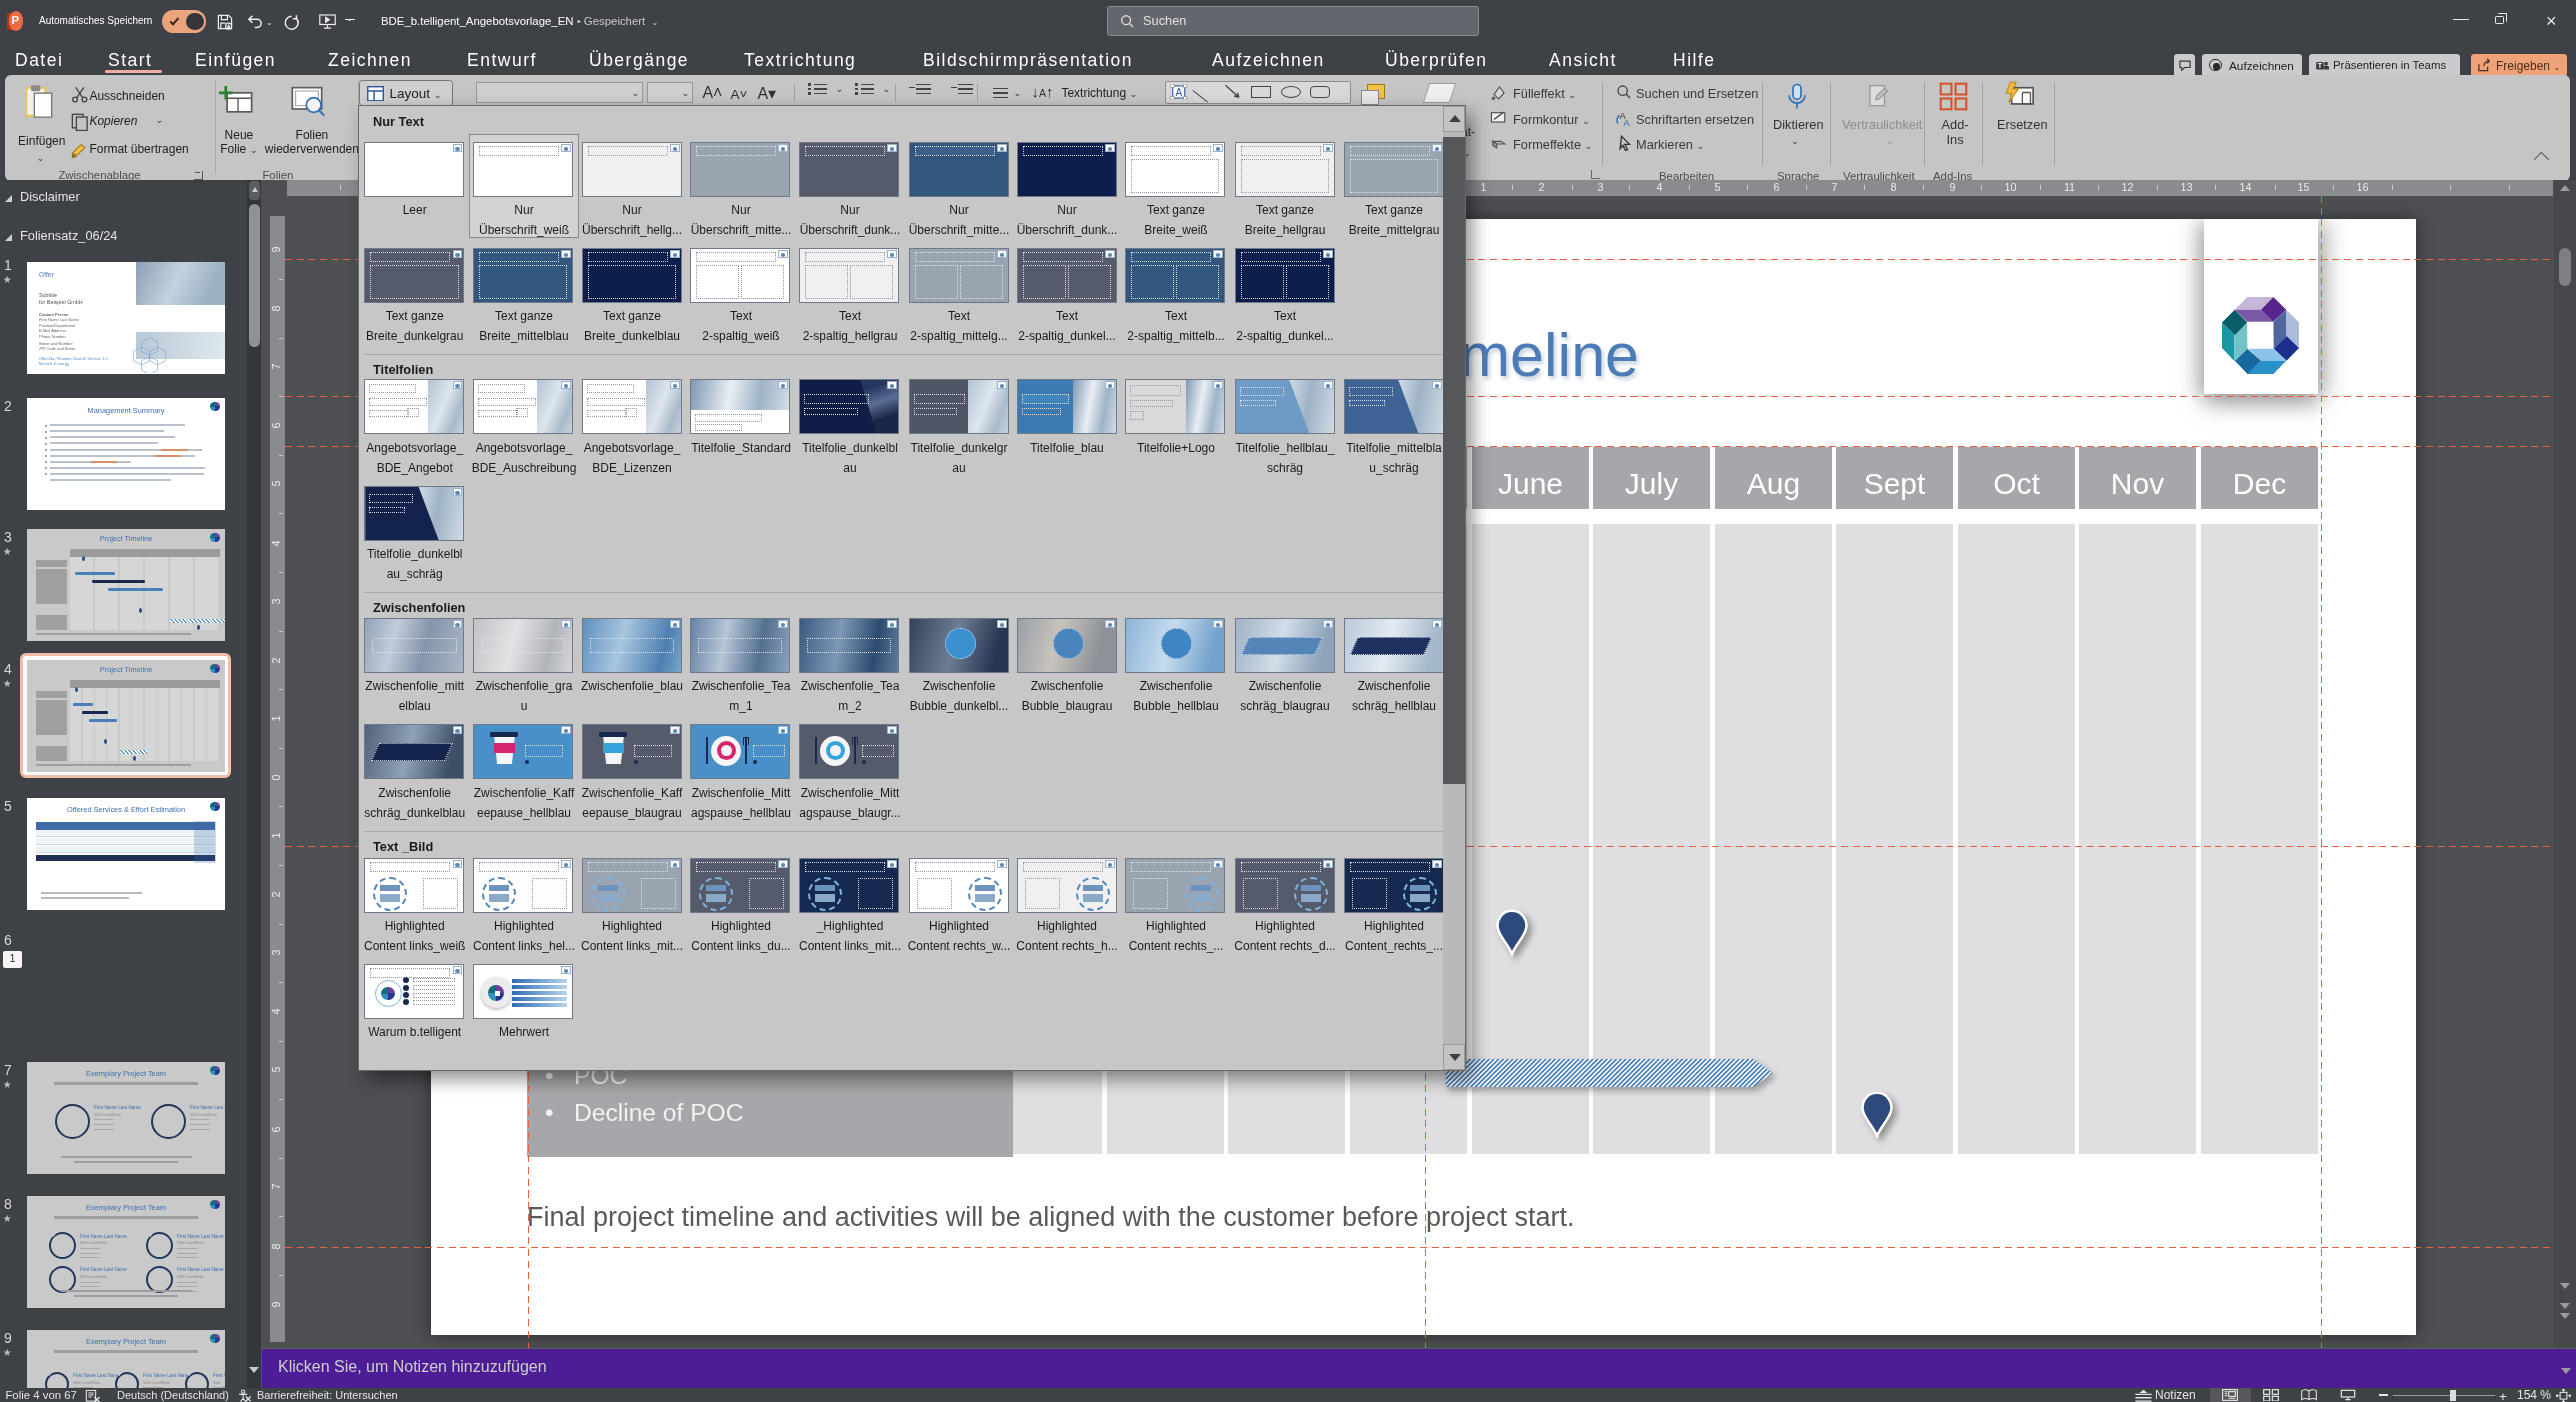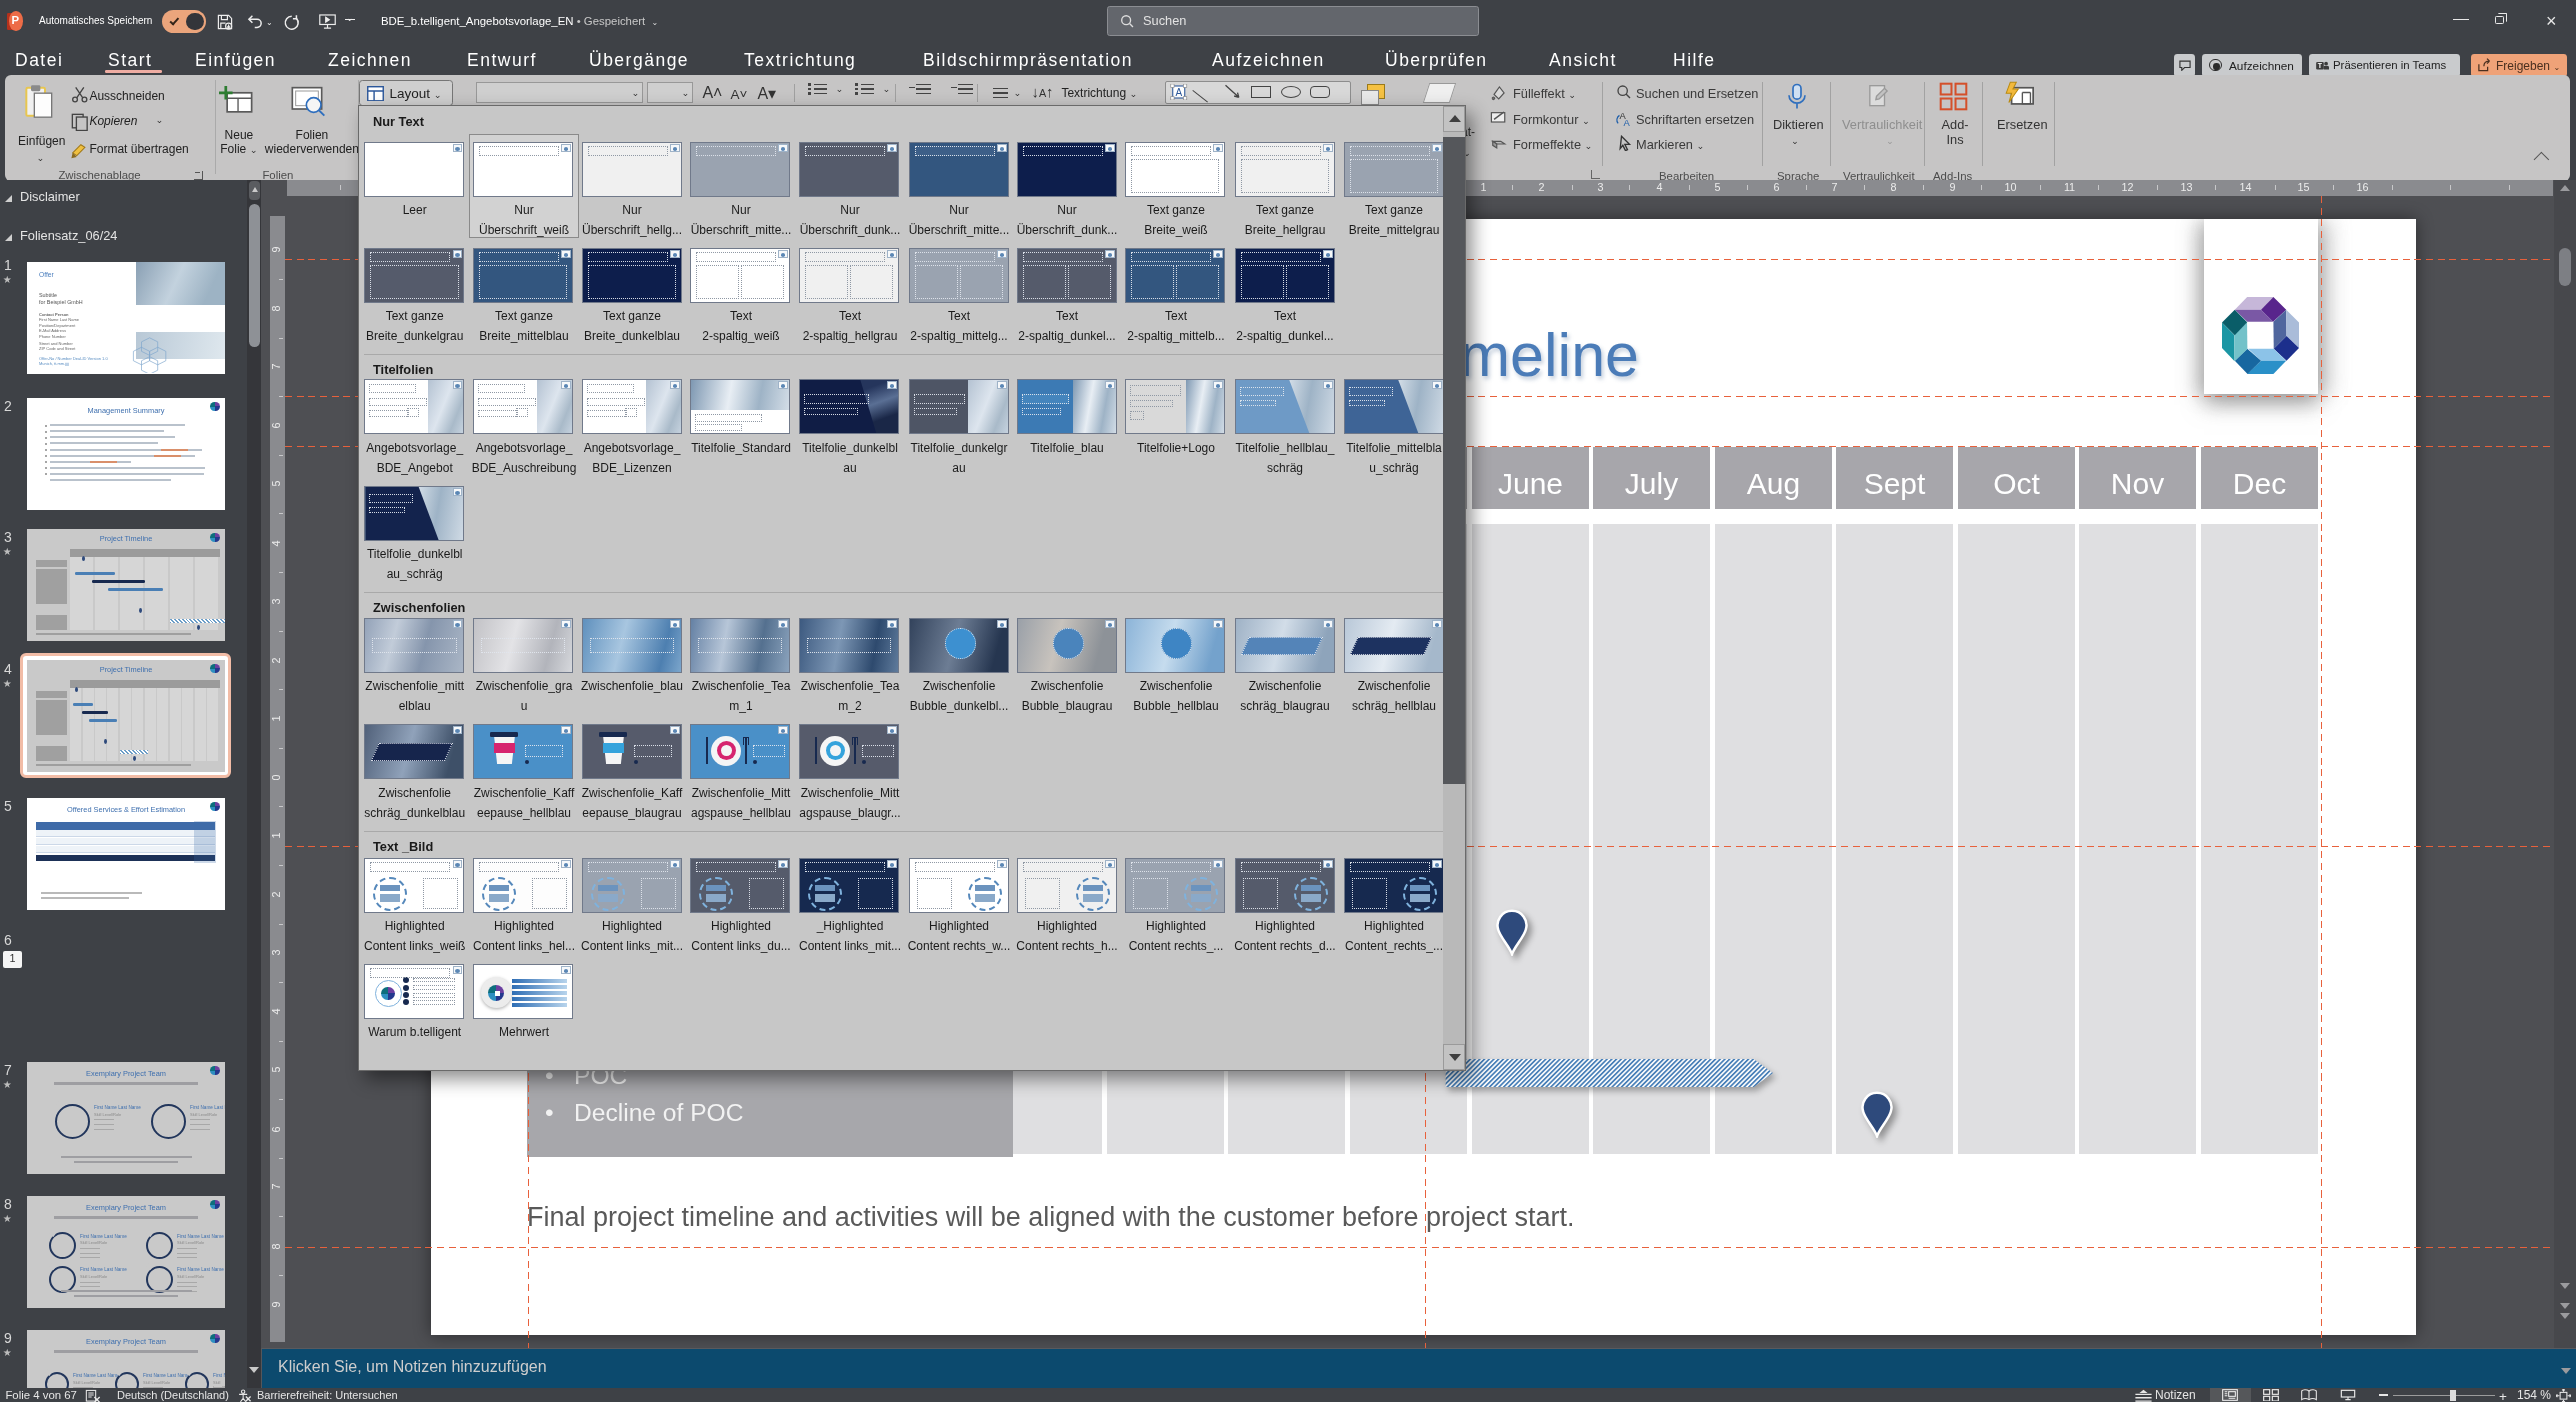--- a/index.html
+++ b/index.html
@@ -3,21 +3,21 @@
 <style>
 * {margin:0;padding:0;box-sizing:border-box;}
 html,body {width:2576px;height:1403px;overflow:hidden;background:#4e4f53;
   font-family:"Liberation Sans",sans-serif;}
 .abs {position:absolute;}
 #titlebar {position:absolute;left:0;top:0;width:2576px;height:39px;background:#3e4146;}
 #menubar {position:absolute;left:0;top:39px;width:2576px;height:142px;background:#3e4146;}
 #ribbon {position:absolute;left:5.4px;top:75px;width:2565px;height:106px;background:#c6c5c5;border-radius:6px;}
 #canvas {position:absolute;left:261px;top:180px;width:2315px;height:1168px;background:#4e4f53;overflow:hidden;}
 #leftpanel {position:absolute;left:0;top:180px;width:261px;height:1208px;background:#3e4146;overflow:hidden;}
-#notes {position:absolute;left:261px;top:1348px;width:2315px;height:40px;background:#0c4a6e;border-top:0.7px solid #595a5e;border-left:1.3px solid #55565a;}
+#notes {position:absolute;left:261px;top:1348px;width:2315px;height:40px;background:#4c1d95;border-top:0.7px solid #595a5e;border-left:1.3px solid #55565a;}
 #statusbar {position:absolute;left:0;top:1388px;width:2576px;height:15px;background:#3e4146;overflow:hidden;}
 .mtab {color:#fff;font-size:17.5px;letter-spacing:1.5px;}
 .white {color:#fff;}
 .t19 {font-size:12px;color:#222;}
 .glabel {font-size:11.4px;color:#4c4c4c;}
 .sep {position:absolute;top:5.4px;width:0.7px;height:94px;background:#aaa;}
 .chev {display:inline-block;font-size:9.4px;color:#333;}
 .th {position:absolute;width:100px;height:55px;border:0.7px solid #70798a;overflow:hidden;}
 .lb {position:absolute;width:114px;text-align:center;font-size:12px;line-height:19.5px;color:#1b1b1b;overflow:hidden;max-height:40px;}
 .pic {position:absolute;right:1.3px;top:1.3px;width:9.4px;height:8px;background:#f6f8fa;border:0.7px solid #9fb3c8;}

